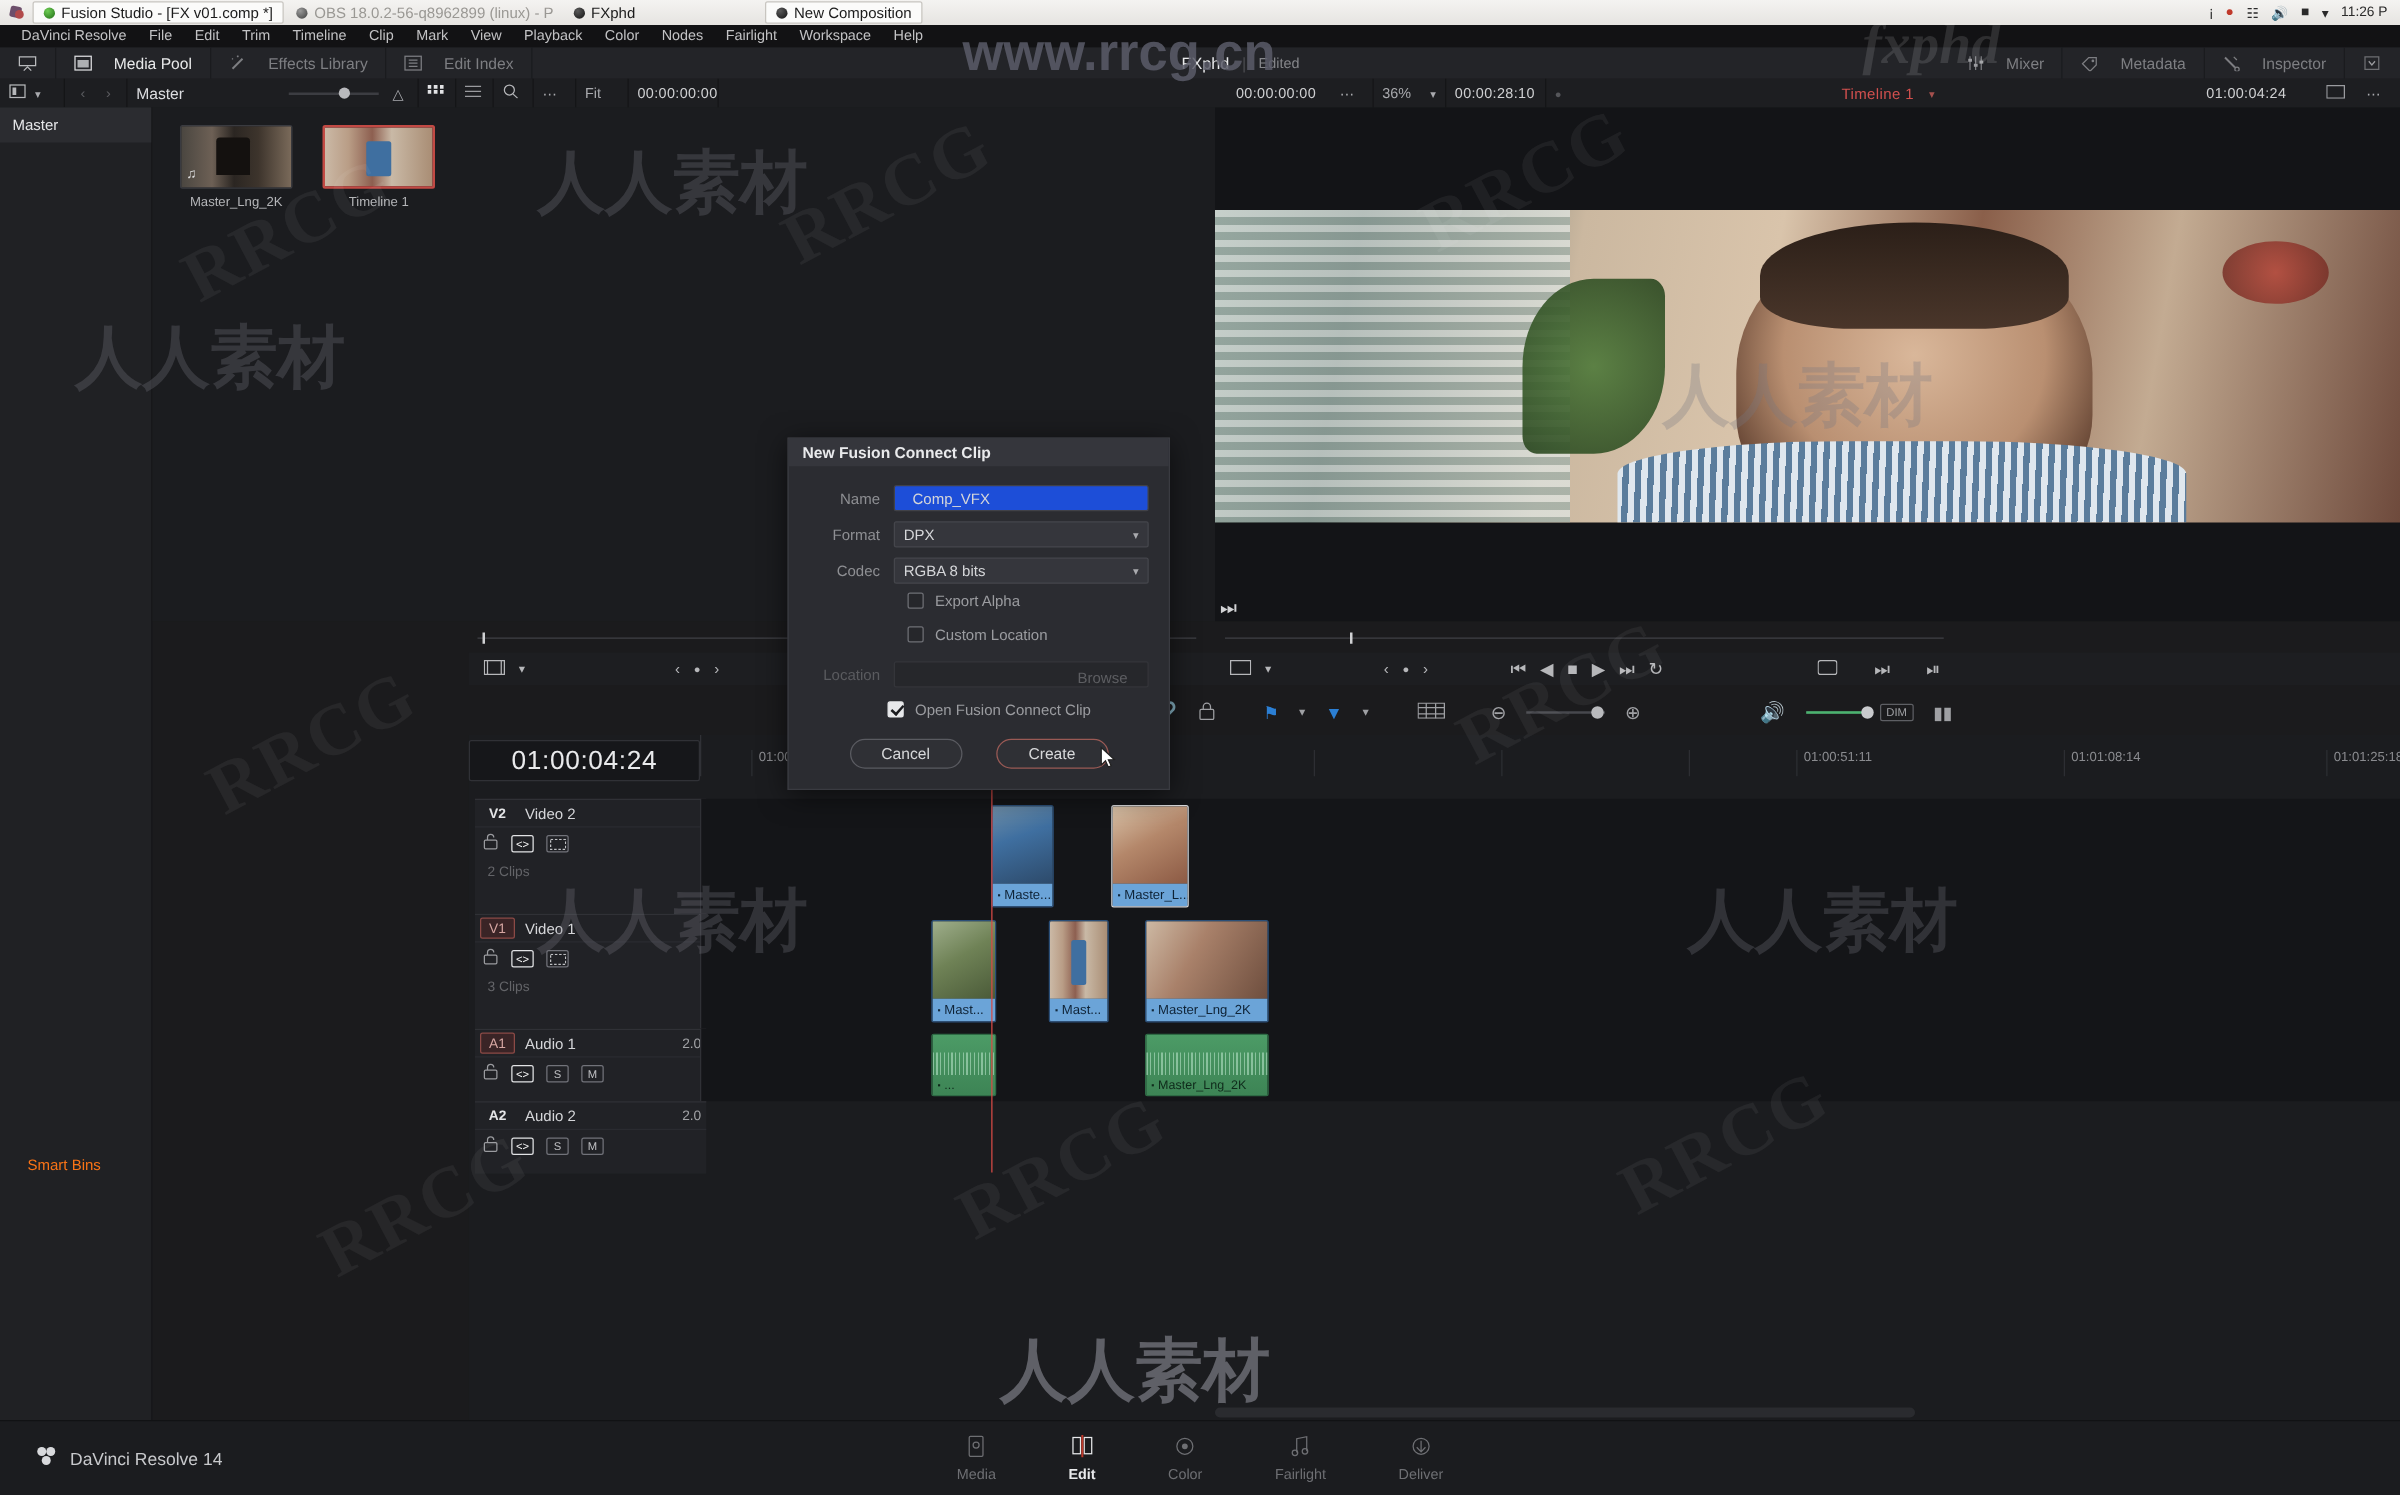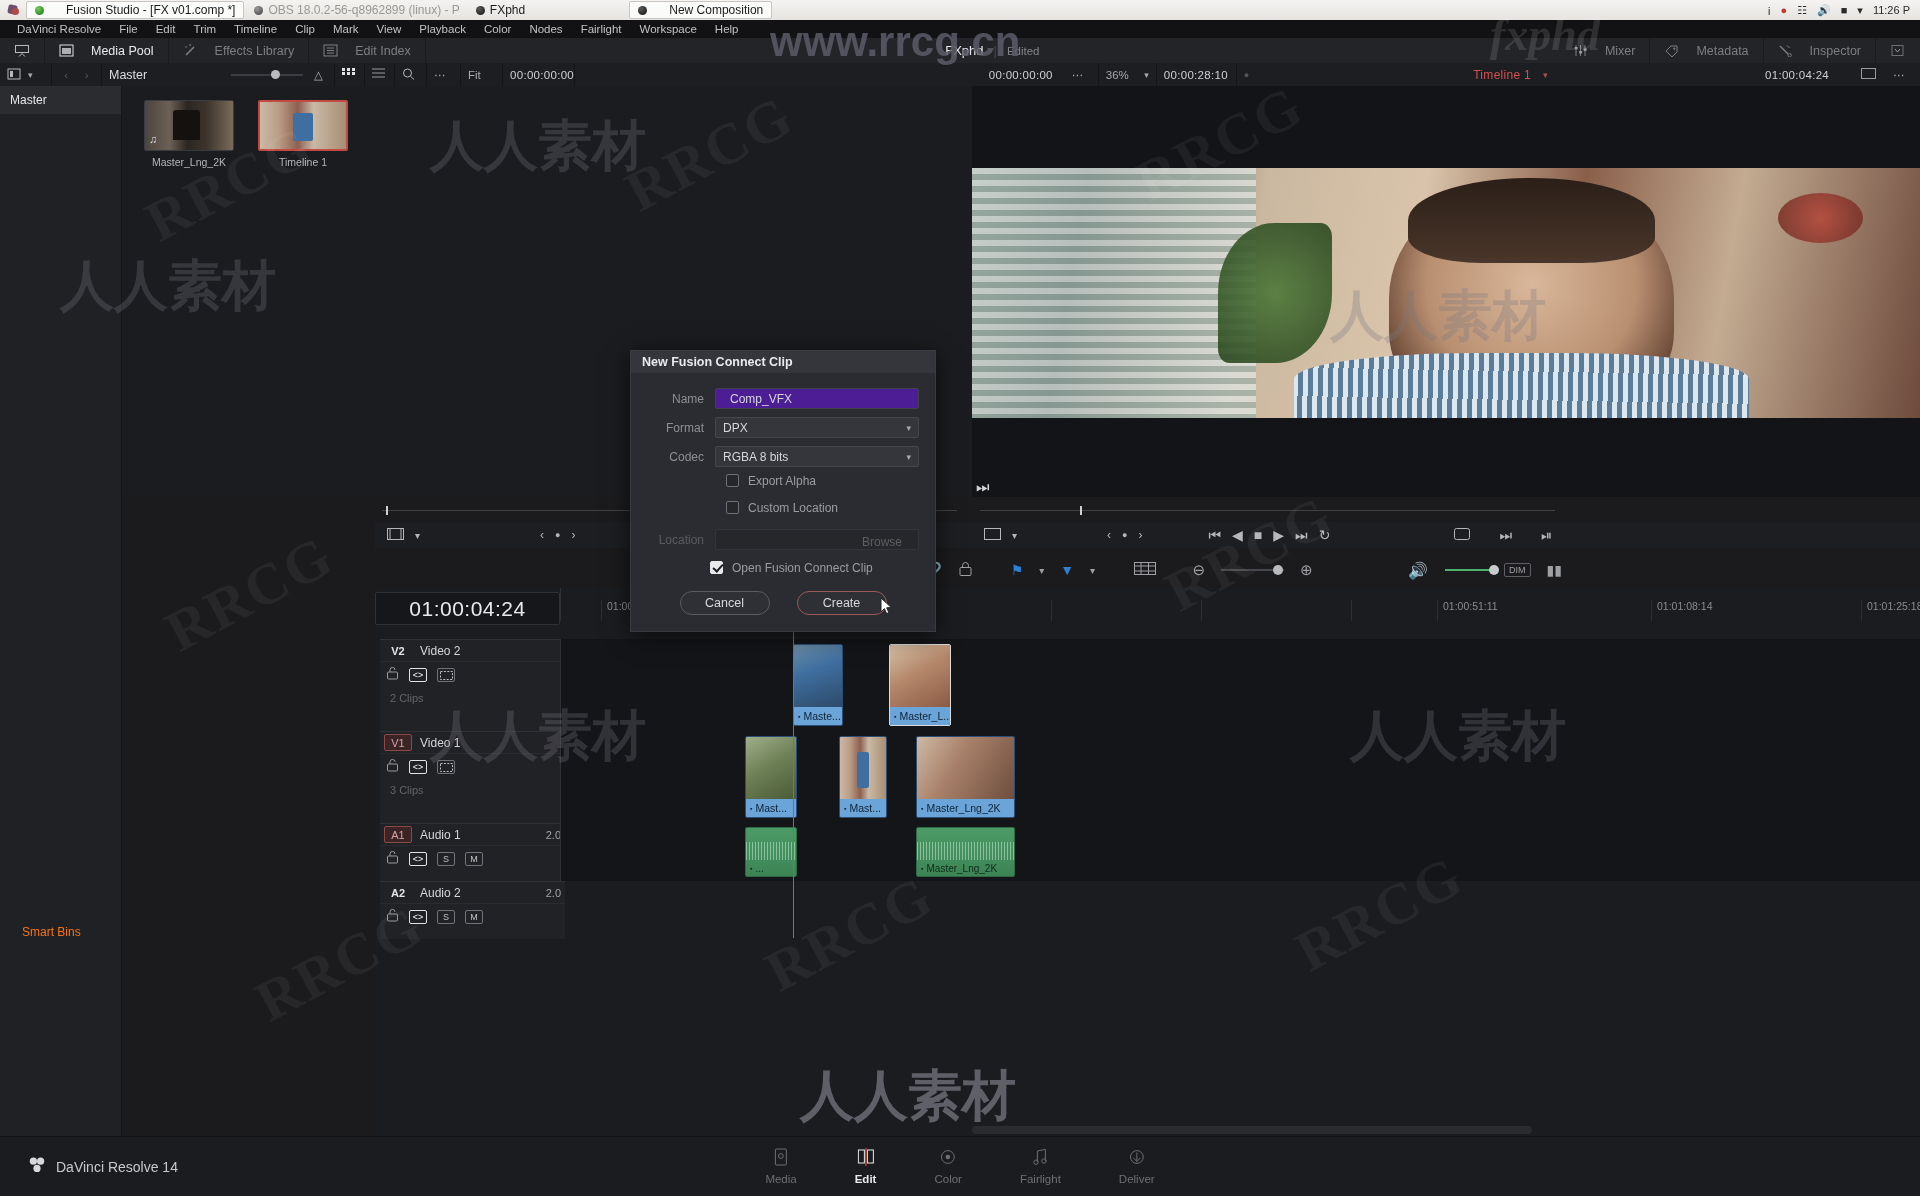--- a/index.html
+++ b/index.html
@@ -12,21 +12,21 @@
     background:linear-gradient(#f4f3f1,#e6e4e1); display:flex; align-items:center;
     font-size:12px; color:#1b1b1b; overflow:hidden; }
   .os-app-icon { width:16px; height:14px; margin:0 4px 0 6px; position:relative; flex:0 0 auto;}
   .os-app-icon::before{content:"";position:absolute;left:2px;top:2px;width:9px;height:9px;
     background:#6d4f6b;border-radius:2px;transform:rotate(12deg);}
   .os-app-icon::after{content:"";position:absolute;left:6px;top:5px;width:7px;height:7px;
     background:#b24a4a;border-radius:50%;}
   .os-item { display:flex; align-items:center; height:18px; padding:0 8px;
     white-space:nowrap; }
   .os-item.win { border:1px solid #c8c5c0; background:#fbfbfa; border-radius:2px;
-    margin-right:2px;gap:17px; }
+    margin-right:2px; }
   .os-item.dim { color:#9a9894; }
   .dot-ic { width:9px; height:9px; border-radius:50%; margin-right:5px; flex:0 0 auto;
     background:radial-gradient(circle at 35% 30%,#6fce55,#1e6b13); }
   .dot-ic.gray { background:radial-gradient(circle at 35% 30%,#9a9a9a,#3d3d3d); }
   .dot-ic.dark { background:radial-gradient(circle at 35% 30%,#5a5a5a,#111); }
   .os-spacer { flex:1 1 auto; }
   .tray { display:flex; align-items:center; gap:10px; padding-right:10px; font-size:11px;}
   .tray span { color:#2a2a2a; }
 
   
@@ -187,21 +187,21 @@
     background:#2b2c31; border:1px solid #3a3b41; box-shadow:0 4px 22px rgba(0,0,0,.6);
     z-index:100; }
   .dlg-tt { height:22px; background:#35363c; color:#e9eaec; font-size:12.5px;
     font-weight:bold; display:flex; align-items:center; padding-left:11px; }
   .frm { padding:14px 16px 0 16px; }
   .frow { display:flex; align-items:center; height:23px; margin-bottom:6px; }
   .flab { width:68px; text-align:right; padding-right:11px; color:#8e8f93; font-size:12px; }
   .finp { flex:1 1 auto; height:21px; background:#1e1f23; border:1px solid #414248;
     border-radius:2px; color:#d5d6d9; font-size:12px; padding:0 7px;
     display:flex; align-items:center; }
-  .finp.sel2 { background:#4c1d95;padding-left:14px; }
+  .finp.sel2 { background:#1d4ed8;padding-left:14px; }
   .fsel { flex:1 1 auto; height:21px; background:#35363c; border:1px solid #45464c;
     border-radius:2px; color:#d5d6d9; font-size:12px; padding:0 7px;
     display:flex; align-items:center; justify-content:space-between; }
   .fsel .cv { font-size:9px; color:#a9aaae; }
   .frow.dis .flab { color:#5a5b5f; }
   .frow.dis .finp { background:#26272b; border-color:#34353a; }
   .cbrow { display:flex; height:23px; margin-bottom:4px; padding-left:79px; }
   .cb { width:13px; height:13px; border:1px solid #6f7076; background:#26272b;
     border-radius:2px; margin-right:9px; flex:0 0 auto; position:relative; }
   .cb.ck { background:#e8e9eb; border-color:#e8e9eb; }

